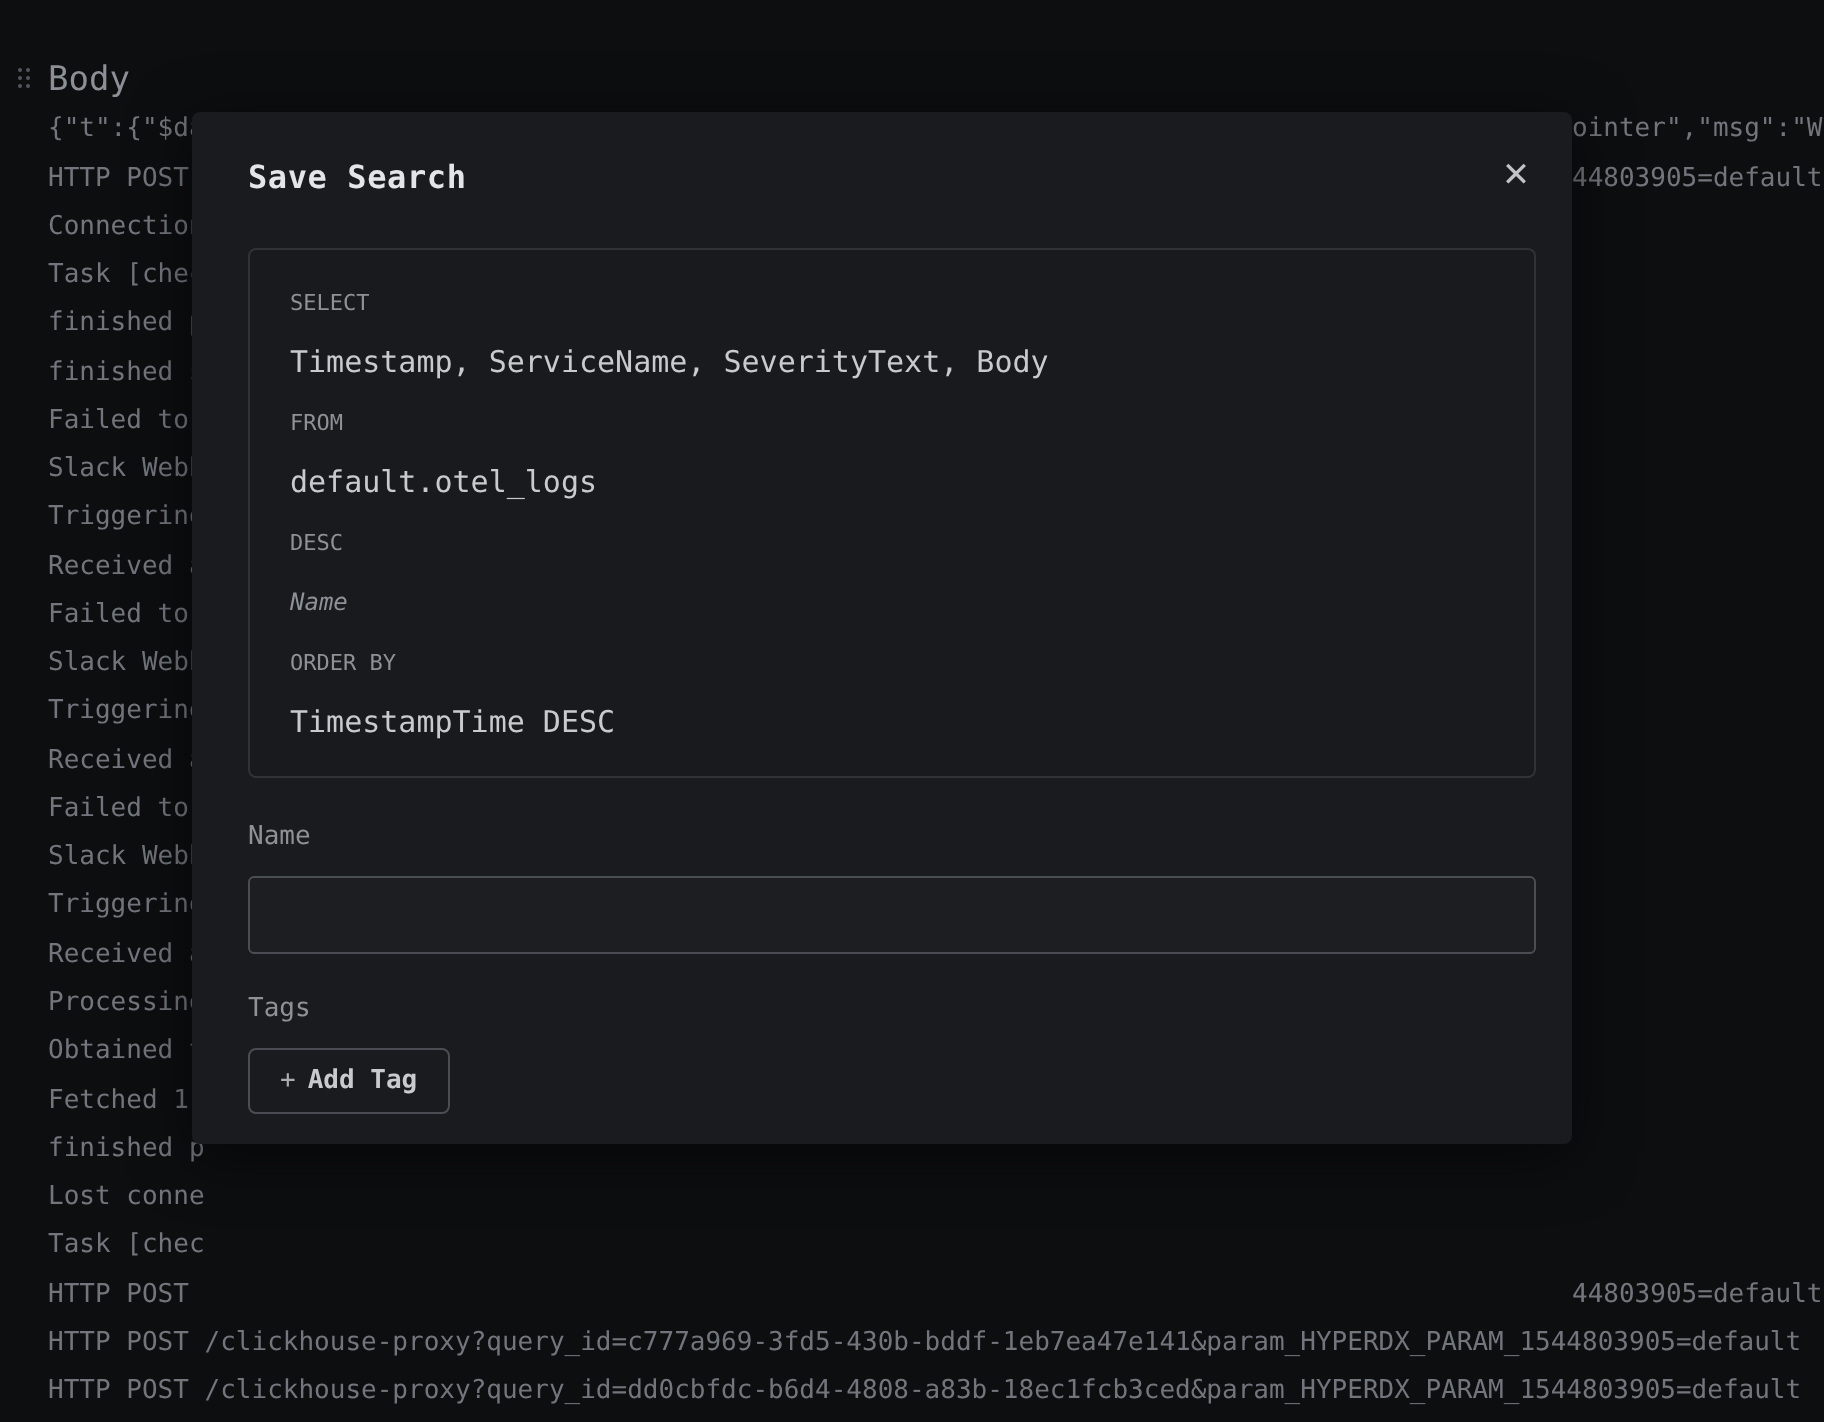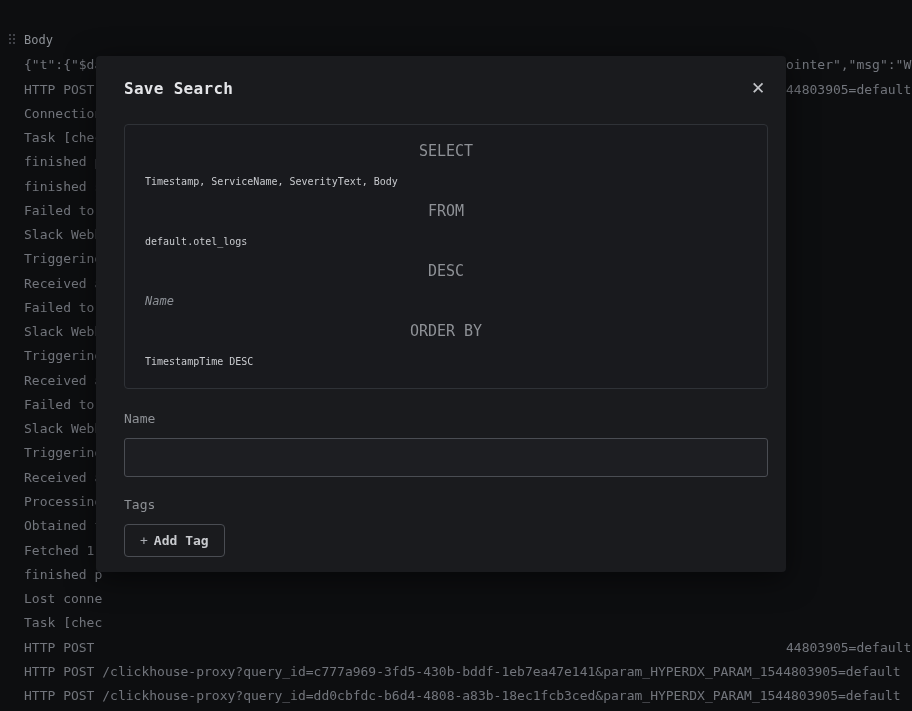--- a/index.html
+++ b/index.html
@@ -33,21 +33,21 @@
   .col-header .drag{
     position:absolute;left:8px;top:1px;width:8px;height:13px;display:inline-block;
   }
   .col-header .drag::before{
     content:"";position:absolute;left:1px;top:0;width:2px;height:2px;border-radius:50%;
     background:var(--dot-color);
     box-shadow:0 4px 0 var(--dot-color),0 8px 0 var(--dot-color),
                4px 0 0 var(--dot-color),4px 4px 0 var(--dot-color),4px 8px 0 var(--dot-color);
   }
   .col-header .hdr-label{
-    position:absolute;left:24px;top:0;font-size:12px;line-height:15px;color:var(--log-header-text);white-space:pre;
+    position:absolute;left:24px;top:0;font-size:17px;line-height:15px;color:var(--log-header-text);white-space:pre;
   }
   #log-lines{position:absolute;inset:0;}
   .log-row{position:absolute;left:0;width:912px;height:15px;font-size:13px;line-height:15px;color:var(--log-text);}
   .log-row .frag{position:absolute;top:0;white-space:pre;}
   .log-row .frag.left{left:24px;}
   .log-row .frag.right{left:786px;}
 
   
   .modal{
     position:absolute;left:96px;top:56px;width:690px;height:516px;
@@ -63,22 +63,22 @@
     background:transparent;border:none;cursor:pointer;
     color:var(--close-text);font-size:17px;line-height:32px;text-align:center;
     font-family:"DejaVu Sans",sans-serif;
   }
   .qbox{
     position:absolute;left:28px;top:68px;width:644px;height:265px;
     border:1px solid var(--box-border);border-radius:4px;
     background:#191a1e;
     padding:20px;overflow:hidden;
   }
-  .q-label{font-size:15px;line-height:13px;color:var(--label-text);margin-bottom:17px;white-space:pre;text-align:center;}
-  .q-value{font-size:10px;line-height:13px;color:var(--value-text);margin-bottom:17px;white-space:pre;}
+  .q-label{font-size:11px;line-height:13px;color:var(--label-text);margin-bottom:17px;white-space:pre;}
+  .q-value{font-size:15px;line-height:13px;color:var(--value-text);margin-bottom:17px;white-space:pre;}
   .q-value.italic{font-style:italic;font-size:12px;color:#8e9298;}
   .qbox .q-value:last-child{margin-bottom:0;}
 
   .field-label{position:absolute;left:28px;font-size:13px;line-height:14px;color:var(--label-text);white-space:pre;}
   .name-label{top:356px;text-align:center;}
   .name-input{
     position:absolute;left:28px;top:382px;width:644px;height:39px;
     background:var(--input-bg);border:1px solid var(--input-border);border-radius:3px;
     color:var(--value-text);font-family:"DejaVu Sans Mono",monospace;font-size:13px;
     padding:0 12px;outline:none;

